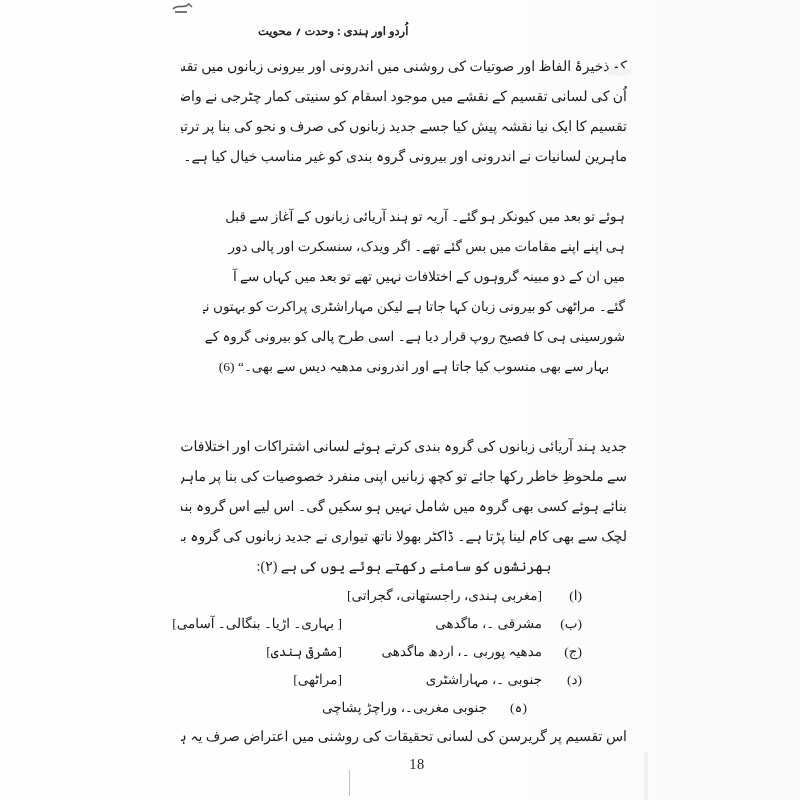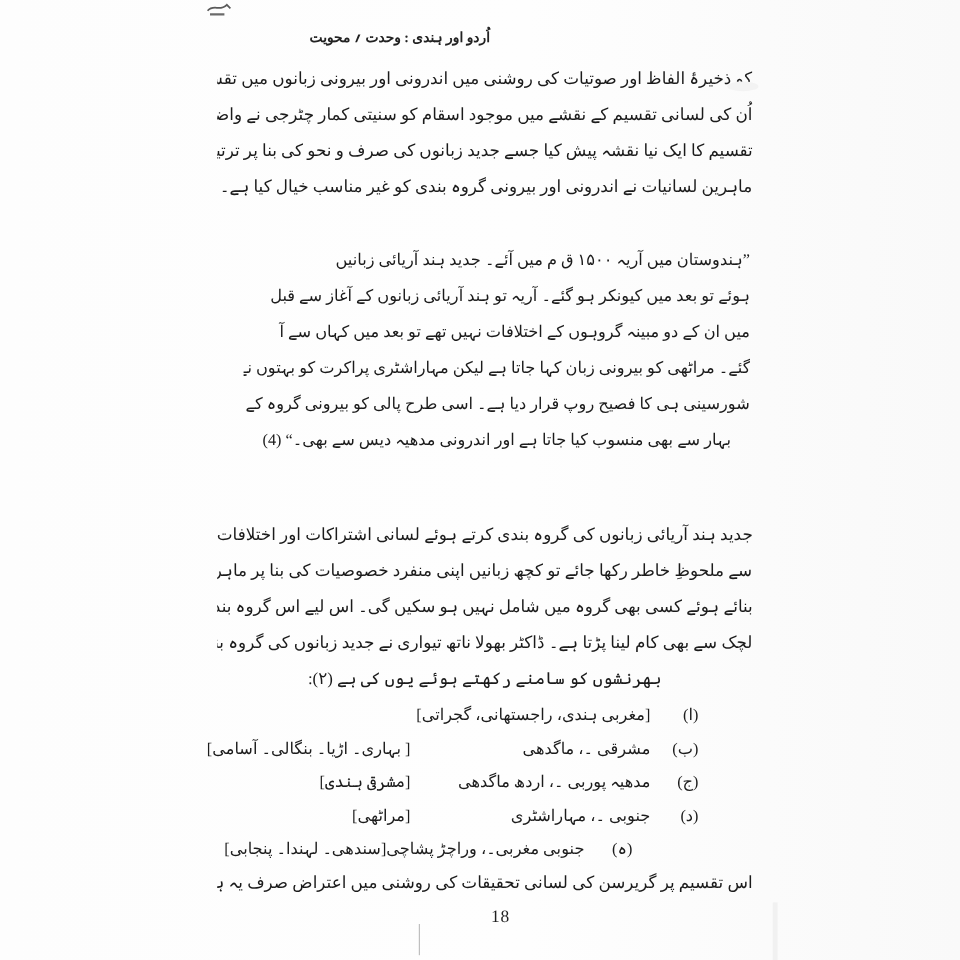--- a/index.html
+++ b/index.html
@@ -77,26 +77,26 @@
   <div class="running-header">اُردو اور ہندی : وحدت ؍ محویت</div>
 
   <div class="para-block para1">
     <div class="tline stretch">کو ذخیرۂ الفاظ اور صوتیات کی روشنی میں اندرونی اور بیرونی زبانوں میں تقسیم کر کے دکھایا۔</div>
     <div class="tline stretch">اُن کی لسانی تقسیم کے نقشے میں موجود اسقام کو سنیتی کمار چٹرجی نے واضح کرتے ہوئے لسانی</div>
     <div class="tline stretch">تقسیم کا ایک نیا نقشہ پیش کیا جسے جدید زبانوں کی صرف و نحو کی بنا پر ترتیب دیا گیا تھا۔ اکثر</div>
     <div class="tline stretch">ماہرین لسانیات نے اندرونی اور بیرونی گروہ بندی کو غیر مناسب خیال کیا ہے۔ گیان چند</div>
   </div>
 
   <div class="quote-block">
-    <div class="tline ragged">”ہندوستان میں آریہ ۱۵۰۰ ق م میں آئے۔ جدید ہند آریائی زبانیں</div>
     <div class="tline ragged">ہوئے تو بعد میں کیونکر ہو گئے۔ آریہ تو ہند آریائی زبانوں کے آغاز سے قبل</div>
+    <div class="tline ragged">ہی اپنے اپنے مقامات میں بس گئے تھے۔ اگر ویدک، سنسکرت اور پالی دور</div>
     <div class="tline ragged">میں ان کے دو مبینہ گروہوں کے اختلافات نہیں تھے تو بعد میں کہاں سے آ</div>
     <div class="tline ragged">گئے۔ مراٹھی کو بیرونی زبان کہا جاتا ہے لیکن مہاراشٹری پراکرت کو بہتوں نے</div>
     <div class="tline ragged">شورسینی ہی کا فصیح روپ قرار دیا ہے۔ اسی طرح پالی کو بیرونی گروہ کے علاقہ</div>
-    <div class="tline centered">بہار سے بھی منسوب کیا جاتا ہے اور اندرونی مدھیہ دیس سے بھی۔“ (4)</div>
+    <div class="tline centered">بہار سے بھی منسوب کیا جاتا ہے اور اندرونی مدھیہ دیس سے بھی۔“ (6)</div>
   </div>
 
   <div class="para-block para2">
     <div class="tline stretch">جدید ہند آریائی زبانوں کی گروہ بندی کرتے ہوئے لسانی اشتراکات اور اختلافات کو سختی</div>
     <div class="tline stretch">سے ملحوظِ خاطر رکھا جائے تو کچھ زبانیں اپنی منفرد خصوصیات کی بنا پر ماہرین لسانیات کے</div>
     <div class="tline stretch">بنائے ہوئے کسی بھی گروہ میں شامل نہیں ہو سکیں گی۔ اس لیے اس گروہ بندی میں قدرے</div>
     <div class="tline stretch">لچک سے بھی کام لینا پڑتا ہے۔ ڈاکٹر بھولا ناتھ تیواری نے جدید زبانوں کی گروہ بندی اُپ</div>
     <div class="tline centered">بھرنشوں کو سامنے رکھتے ہوئے یوں کی ہے (۲):</div>
   </div>
 
@@ -116,21 +116,20 @@
       <span class="lg">[مشرقی ہندی]</span>
     </div>
     <div class="list-row">
       <span class="lbl">(د)</span>
       <span class="nm">جنوبی ۔، مہاراشٹری</span>
       <span class="lg">[مراٹھی]</span>
     </div>
     <div class="list-row shifted">
       <span class="lbl">(ہ)</span>
       <span class="nm">جنوبی مغربی۔، وراچڑ پشاچی</span>
-      <span class="lg">[سندھی۔ لہندا۔ پنجابی]</span>
     </div>
   </div>
 
   <div class="closing-line">
     <div class="tline stretch">اس تقسیم پر گریرسن کی لسانی تحقیقات کی روشنی میں اعتراض صرف یہ ہو سکتا ہے کہ پنجابی کو</div>
   </div>
 
   <div class="page-number">18</div>
 
   <div class="artifact-edge-line"></div>

